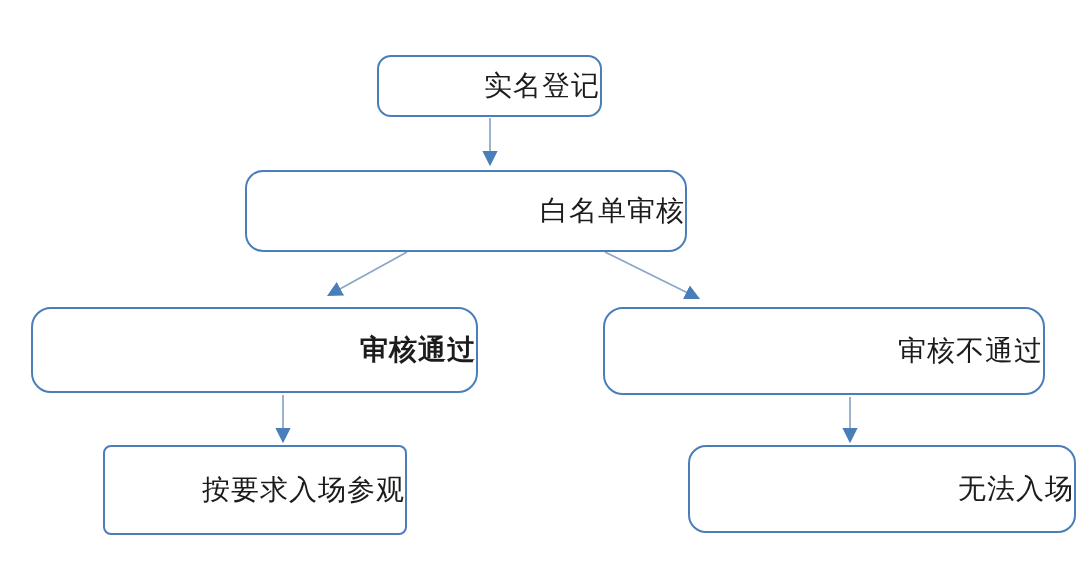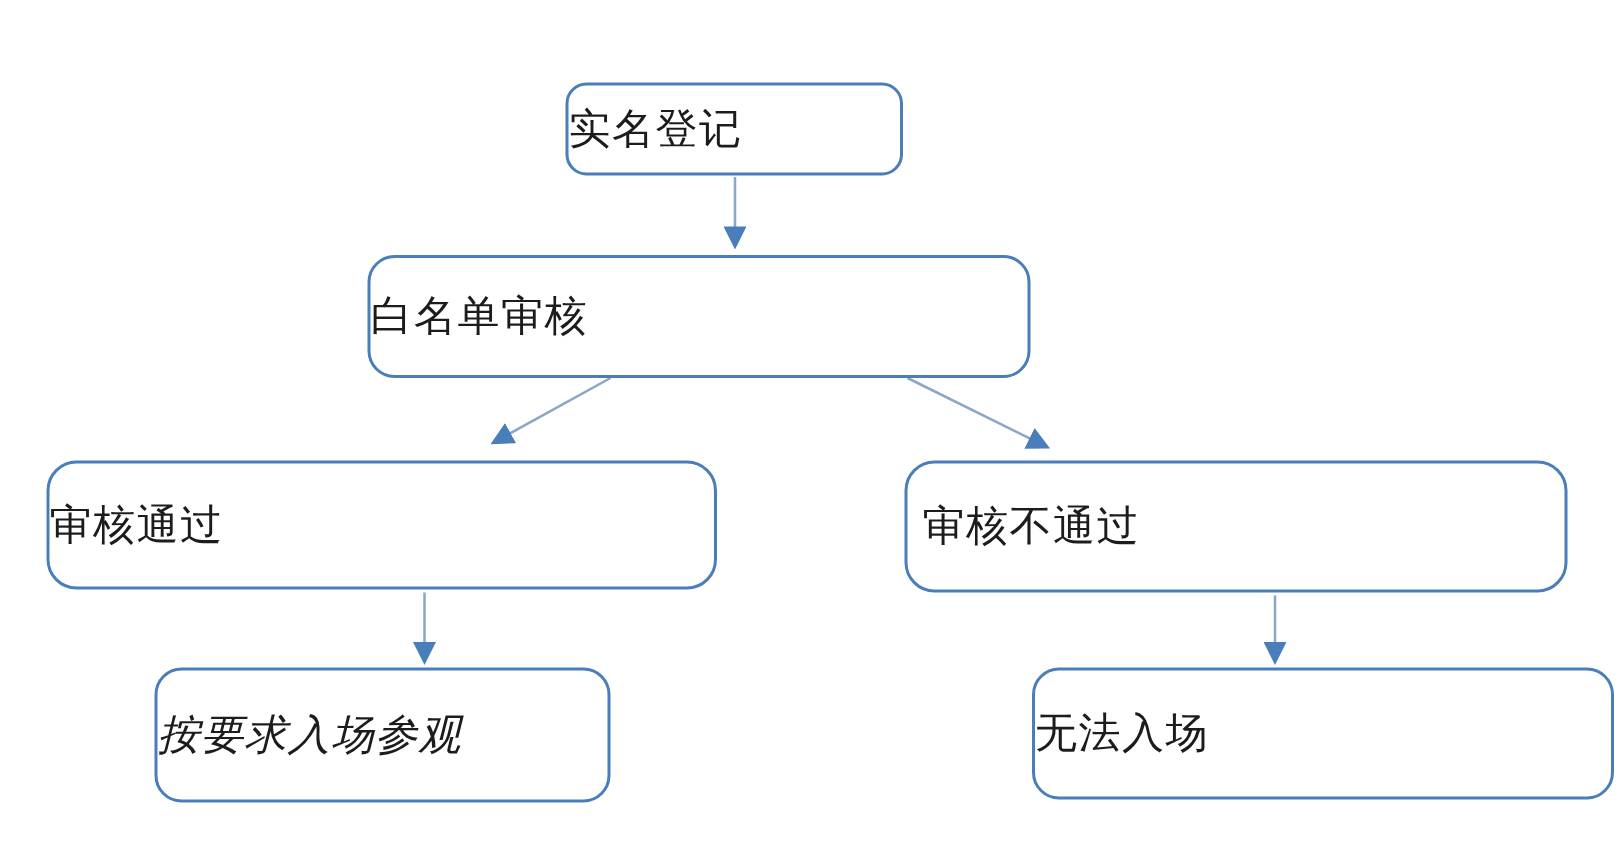--- a/index.html
+++ b/index.html
@@ -23,32 +23,32 @@
     height: 562px;
     pointer-events: none;
   }
   .node {
     position: absolute;
     box-sizing: border-box;
     background: #ffffff;
     border: 2px solid #4a7ebb;
     display: flex;
     align-items: center;
-    justify-content: flex-start;
+    justify-content: flex-end;
     font-size: 28px;
     line-height: 1;
     color: #1c1c1c;
     letter-spacing: 1px;
     white-space: nowrap;
   }
   .node-register        { left: 377px; top: 55px;  width: 225px; height: 62px; border-radius: 14px; }
   .node-whitelist       { left: 245px; top: 170px; width: 442px; height: 82px; border-radius: 18px; }
-  .node-approved        { left: 31px;  top: 307px; width: 447px; height: 86px; border-radius: 20px; }
+  .node-approved        { left: 31px;  top: 307px; width: 447px; height: 86px; border-radius: 20px; font-weight: bold; }
   .node-rejected        { left: 603px; top: 307px; width: 442px; height: 88px; border-radius: 20px; padding-left: 10px; }
-  .node-enter-visit     { left: 103px; top: 445px; width: 304px; height: 90px; border-radius: 18px; font-style: italic; }
+  .node-enter-visit     { left: 103px; top: 445px; width: 304px; height: 90px; border-radius: 8px; }
   .node-no-entry        { left: 688px; top: 445px; width: 388px; height: 88px; border-radius: 18px; }
 </style>
 </head>
 <body>
 
 <div class="canvas">
 
   <svg class="edges-layer" viewBox="0 0 1080 562" xmlns="http://www.w3.org/2000/svg">
     <defs>
       <marker id="arrowhead" viewBox="0 0 10 10" refX="8.5" refY="5" markerWidth="9" markerHeight="9" orient="auto-start-reverse">

